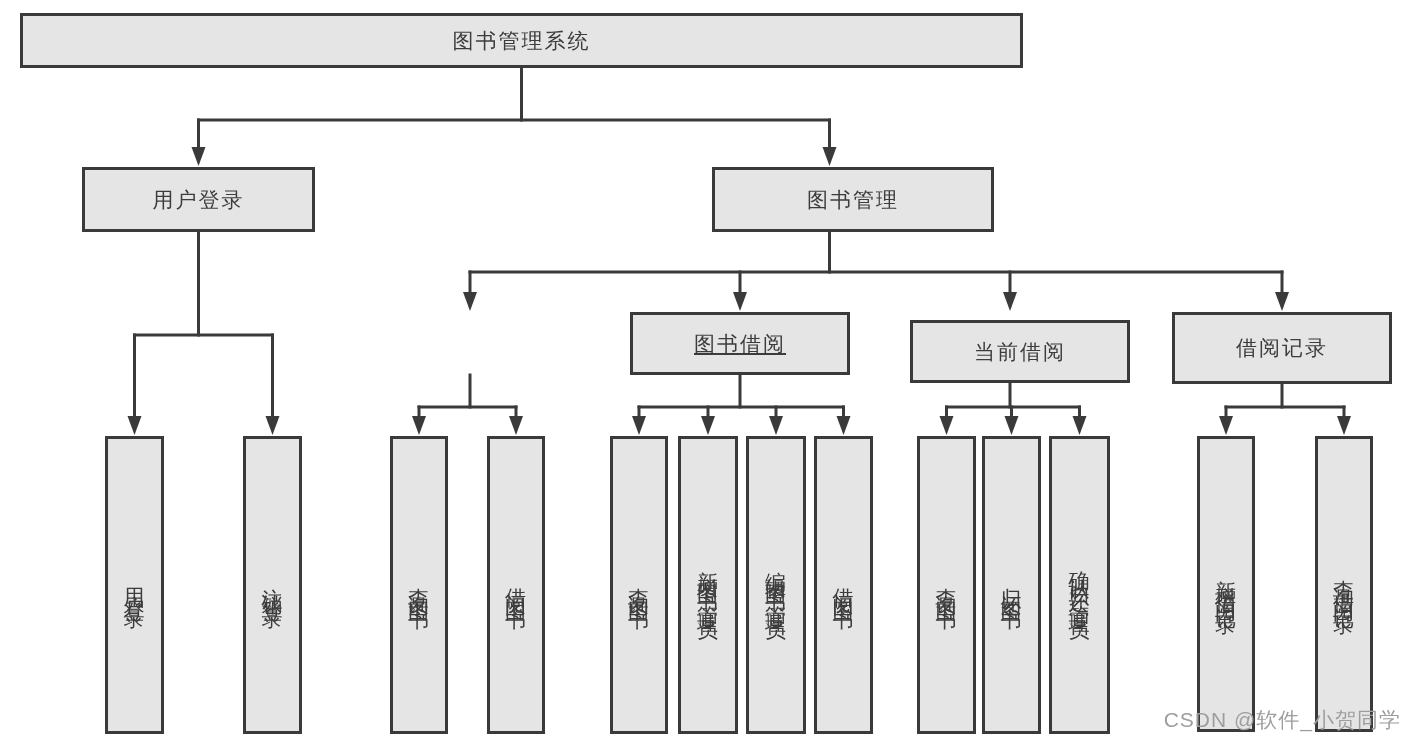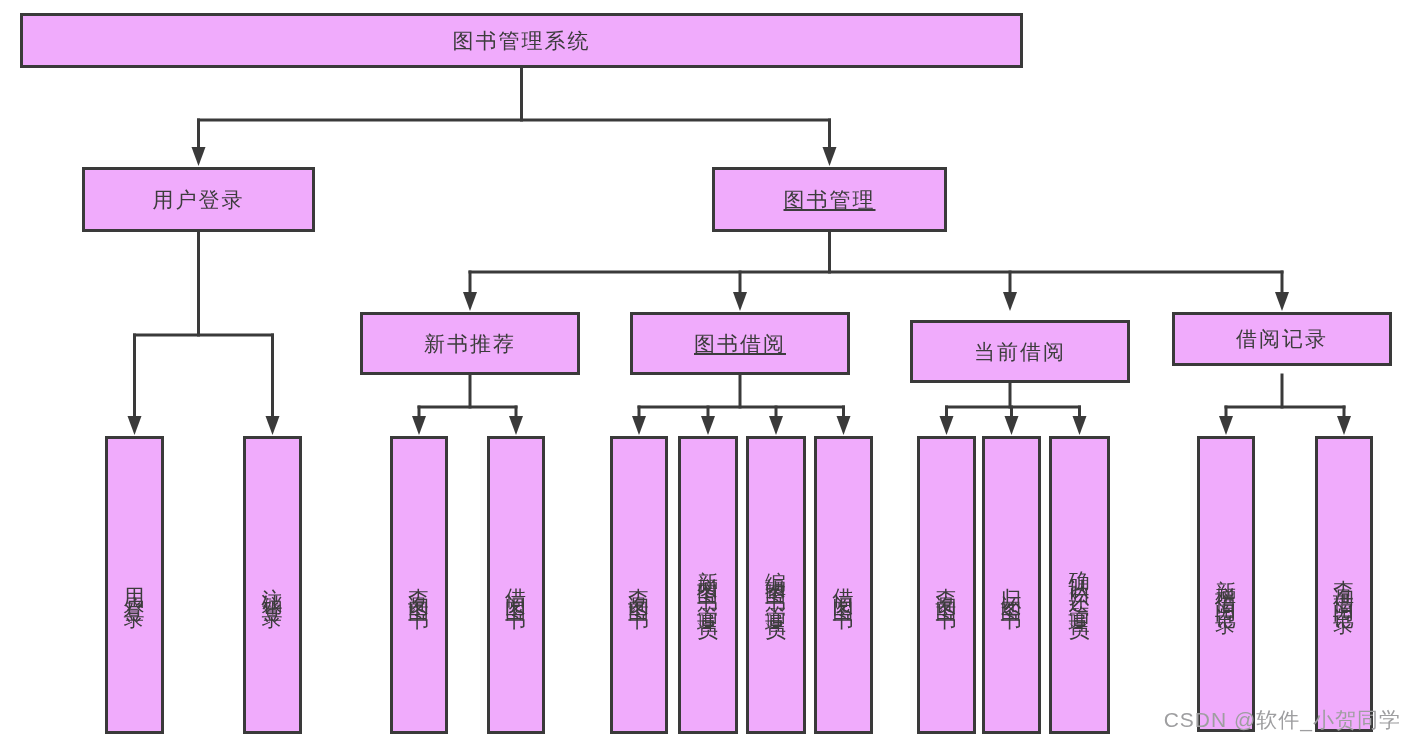--- a/index.html
+++ b/index.html
@@ -20,21 +20,21 @@
     left: 0;
     top: 0;
     width: 1405px;
     height: 747px;
     pointer-events: none;
   }
   .node {
     position: absolute;
     box-sizing: border-box;
     border: 3px solid #3a3a3a;
-    background: #f0abfc;
+    background: #e5e5e5;
     display: flex;
     align-items: center;
     justify-content: center;
     color: #3c3c3c;
     z-index: 2;
   }
   .node.horizontal .node-label {
     font-size: 21px;
     letter-spacing: 2px;
     white-space: nowrap;
@@ -115,33 +115,30 @@
       <line x1="1344" y1="407" x2="1344" y2="422" stroke="#3a3a3a" stroke-width="3" stroke-linecap="square"></line>
       <polygon points="1337,416 1351,416 1344,435" fill="#3a3a3a"></polygon>
     </svg>
   <div id="watermark" style="color: rgb(158, 158, 160);">CSDN @软件_小贺同学</div>
 <div class="node horizontal" style="left: 20px; top: 13px; width: 1003px; height: 55px; border-color: rgb(58, 58, 58);">
       <span class="node-label" style="color: rgb(60, 60, 60);">图书管理系统</span>
     </div>
     <div class="node horizontal" style="left: 82px; top: 167px; width: 233px; height: 65px; border-color: rgb(58, 58, 58);">
       <span class="node-label" style="color: rgb(60, 60, 60);">用户登录</span>
     </div>
-    <div class="node horizontal" style="left: 712px; top: 167px; width: 235px; height: 65px; border-color: rgb(58, 58, 58); text-decoration: underline;">
+    <div class="node horizontal" style="left: 712px; top: 167px; width: 282px; height: 65px; border-color: rgb(58, 58, 58);">
       <span class="node-label" style="color: rgb(60, 60, 60);">图书管理</span>
-    </div>
-    <div class="node horizontal" style="left: 360px; top: 312px; width: 220px; height: 63px; border-color: rgb(58, 58, 58);">
-      <span class="node-label" style="color: rgb(60, 60, 60);">新书推荐</span>
     </div>
     <div class="node horizontal" style="left: 630px; top: 312px; width: 220px; height: 63px; border-color: rgb(58, 58, 58);">
       <span class="node-label" style="color: rgb(60, 60, 60); text-decoration: underline;">图书借阅</span>
     </div>
     <div class="node horizontal" style="left: 900px; top: 320px; width: 220px; height: 63px; border-color: rgb(58, 58, 58); margin-left: 10px;">
       <span class="node-label" style="color: rgb(60, 60, 60);">当前借阅</span>
     </div>
-    <div class="node horizontal" style="left: 1172px; top: 312px; width: 220px; height: 54px; border-color: rgb(58, 58, 58);">
+    <div class="node horizontal" style="left: 1172px; top: 312px; width: 220px; height: 72px; border-color: rgb(58, 58, 58);">
       <span class="node-label" style="color: rgb(60, 60, 60);">借阅记录</span>
     </div>
     <div class="node vertical" style="left: 105px; top: 436px; width: 59px; height: 298px; border-color: rgb(58, 58, 58);">
       <span class="node-label" style="color: rgb(60, 60, 60);">用户登录</span>
     </div>
     <div class="node vertical" style="left: 243px; top: 436px; width: 59px; height: 298px; border-color: rgb(58, 58, 58);">
       <span class="node-label" style="color: rgb(60, 60, 60);">注销登录</span>
     </div>
     <div class="node vertical" style="left: 390px; top: 436px; width: 58px; height: 298px; border-color: rgb(58, 58, 58);">
       <span class="node-label" style="color: rgb(60, 60, 60);">查询图书</span>

